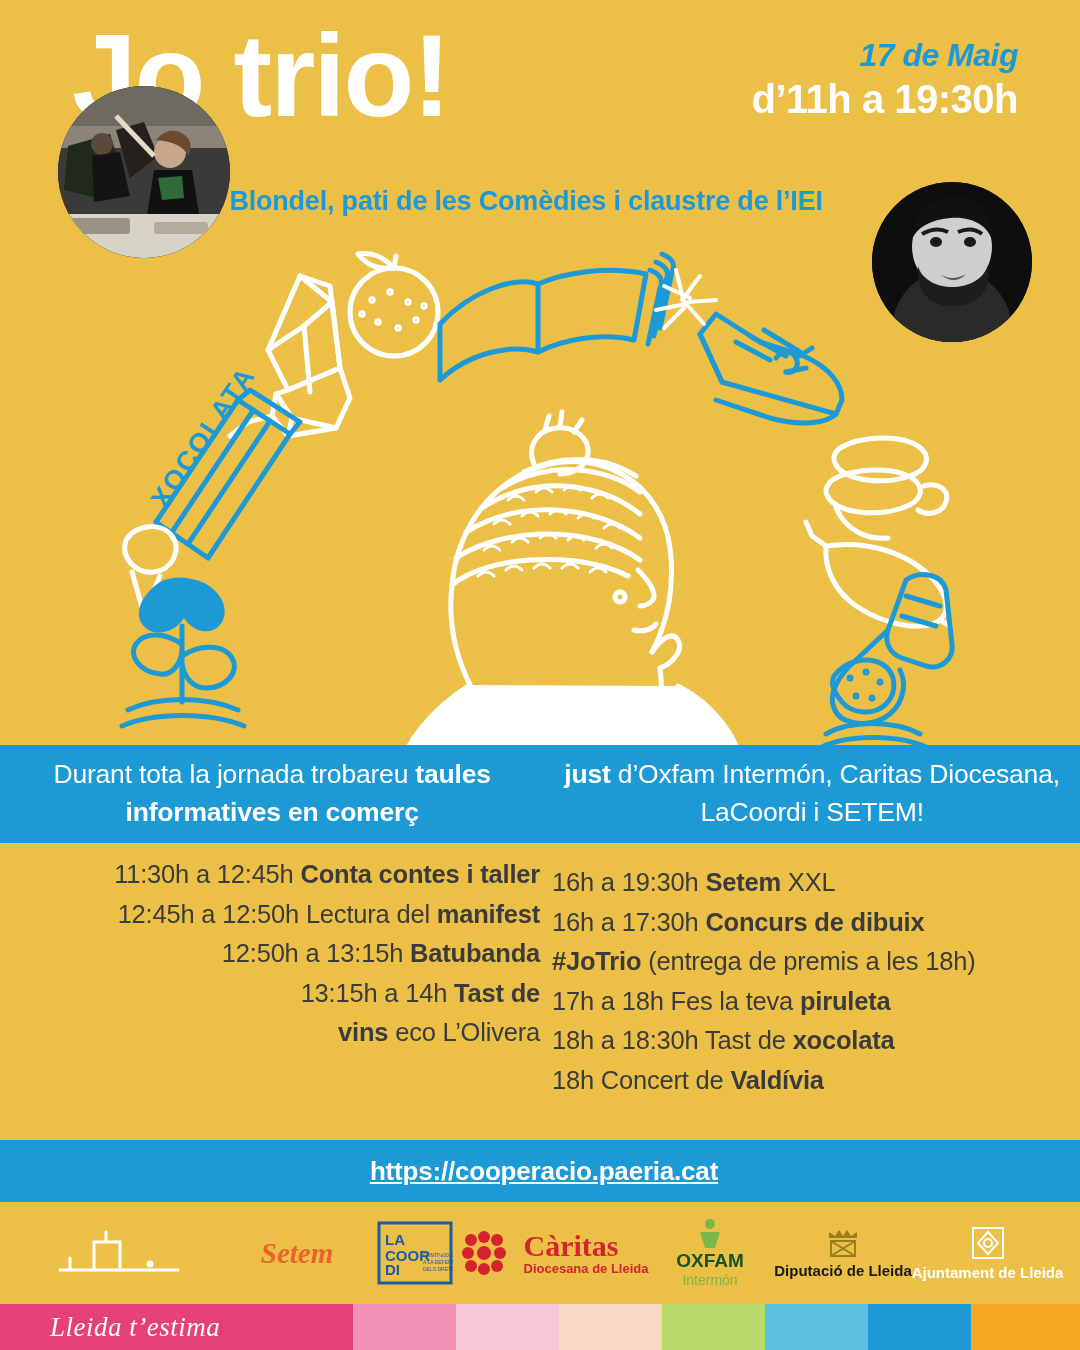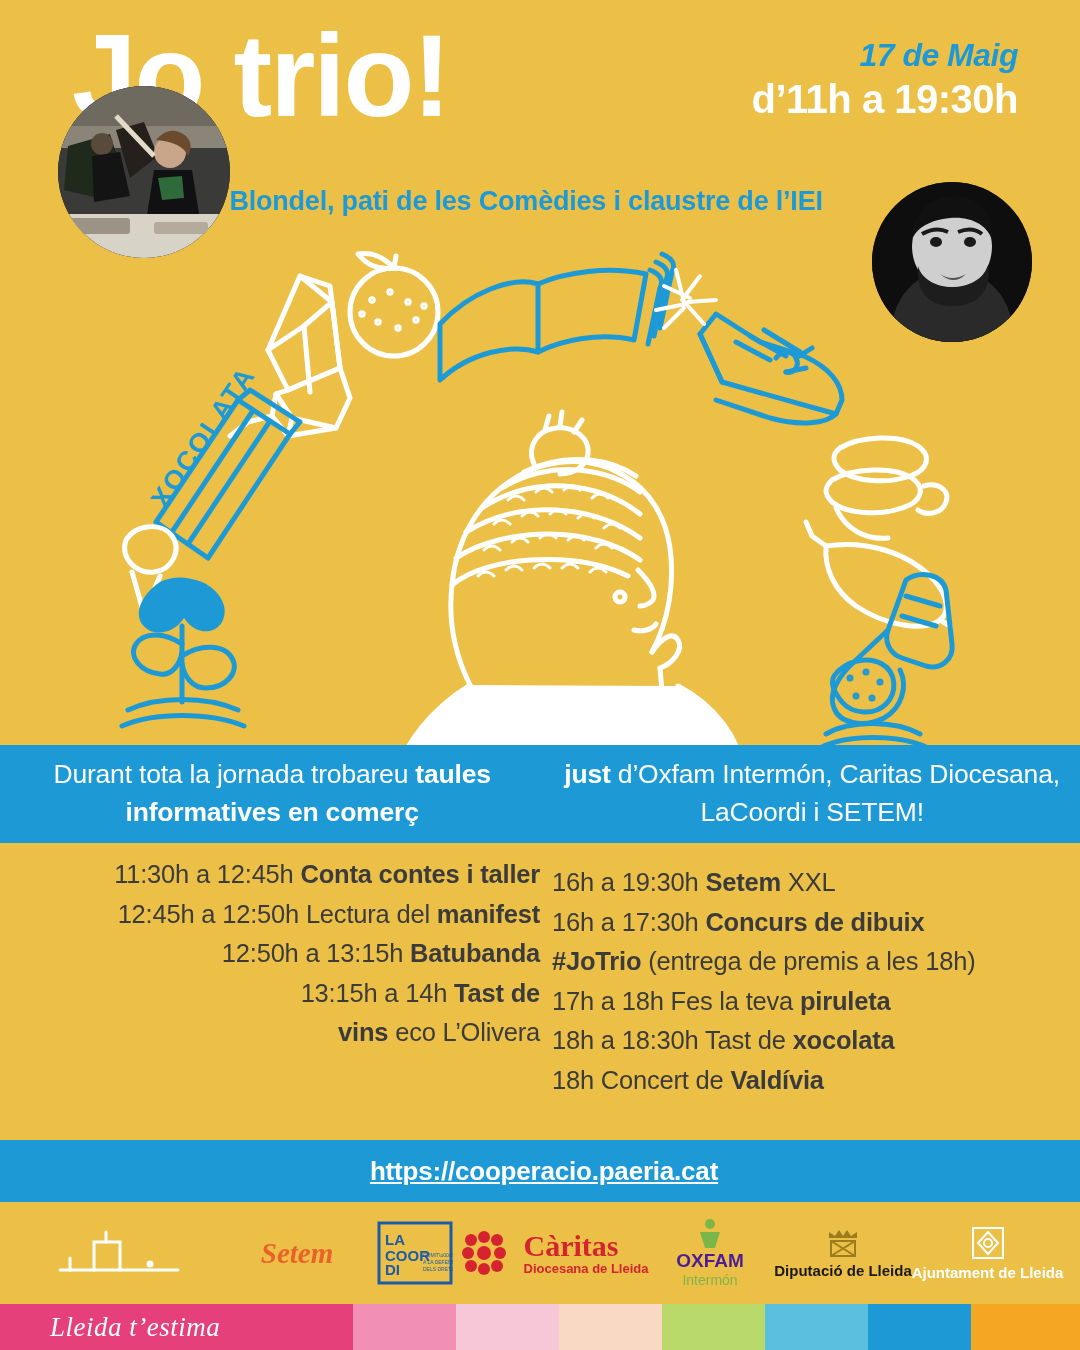--- a/index.html
+++ b/index.html
@@ -511,21 +511,21 @@
           <div style="font-family:'Liberation Sans',sans-serif; font-weight:bold; color:#d5232f; font-size:13px;">Diocesana de Lleida</div>
         </div>
       </div>
     </div>
 
     <div class="logo" style="left:650px; width:120px;">
       <svg width="30" height="30" viewBox="0 0 30 30" xmlns="http://www.w3.org/2000/svg">
         <circle cx="15" cy="6" r="5" fill="#7ab648"></circle>
         <path d="M5 14 L25 14 L20 30 L10 30 Z" fill="#7ab648"></path>
       </svg>
-      <div style="font-family:'Liberation Sans',sans-serif; font-weight:bold; color:#4c1d95; font-size:19px; margin-top:2px;">OXFAM</div>
+      <div style="font-family:'Liberation Sans',sans-serif; font-weight:bold; color:#14532d; font-size:19px; margin-top:2px;">OXFAM</div>
       <div style="font-family:'Liberation Sans',sans-serif; color:#7ab648; font-size:14px;">Intermón</div>
     </div>
 
     <div class="logo" style="left:758px; width:170px;">
       <svg width="34" height="30" viewBox="0 0 34 30" xmlns="http://www.w3.org/2000/svg">
         <path d="M3 10 L3 4 L9 8 L13 2 L17 8 L21 2 L25 8 L31 4 L31 10 Z" fill="#9b7c1e"></path>
         <rect x="5" y="13" width="24" height="15" fill="none" stroke="#9b7c1e" stroke-width="2"></rect>
         <path d="M5 13 L29 28 M29 13 L5 28" stroke="#9b7c1e" stroke-width="2"></path>
       </svg>
       <div style="font-family:'Liberation Sans',sans-serif; font-weight:bold; color:#1a1a1a; font-size:15px; margin-top:4px;">Diputació de Lleida</div>

